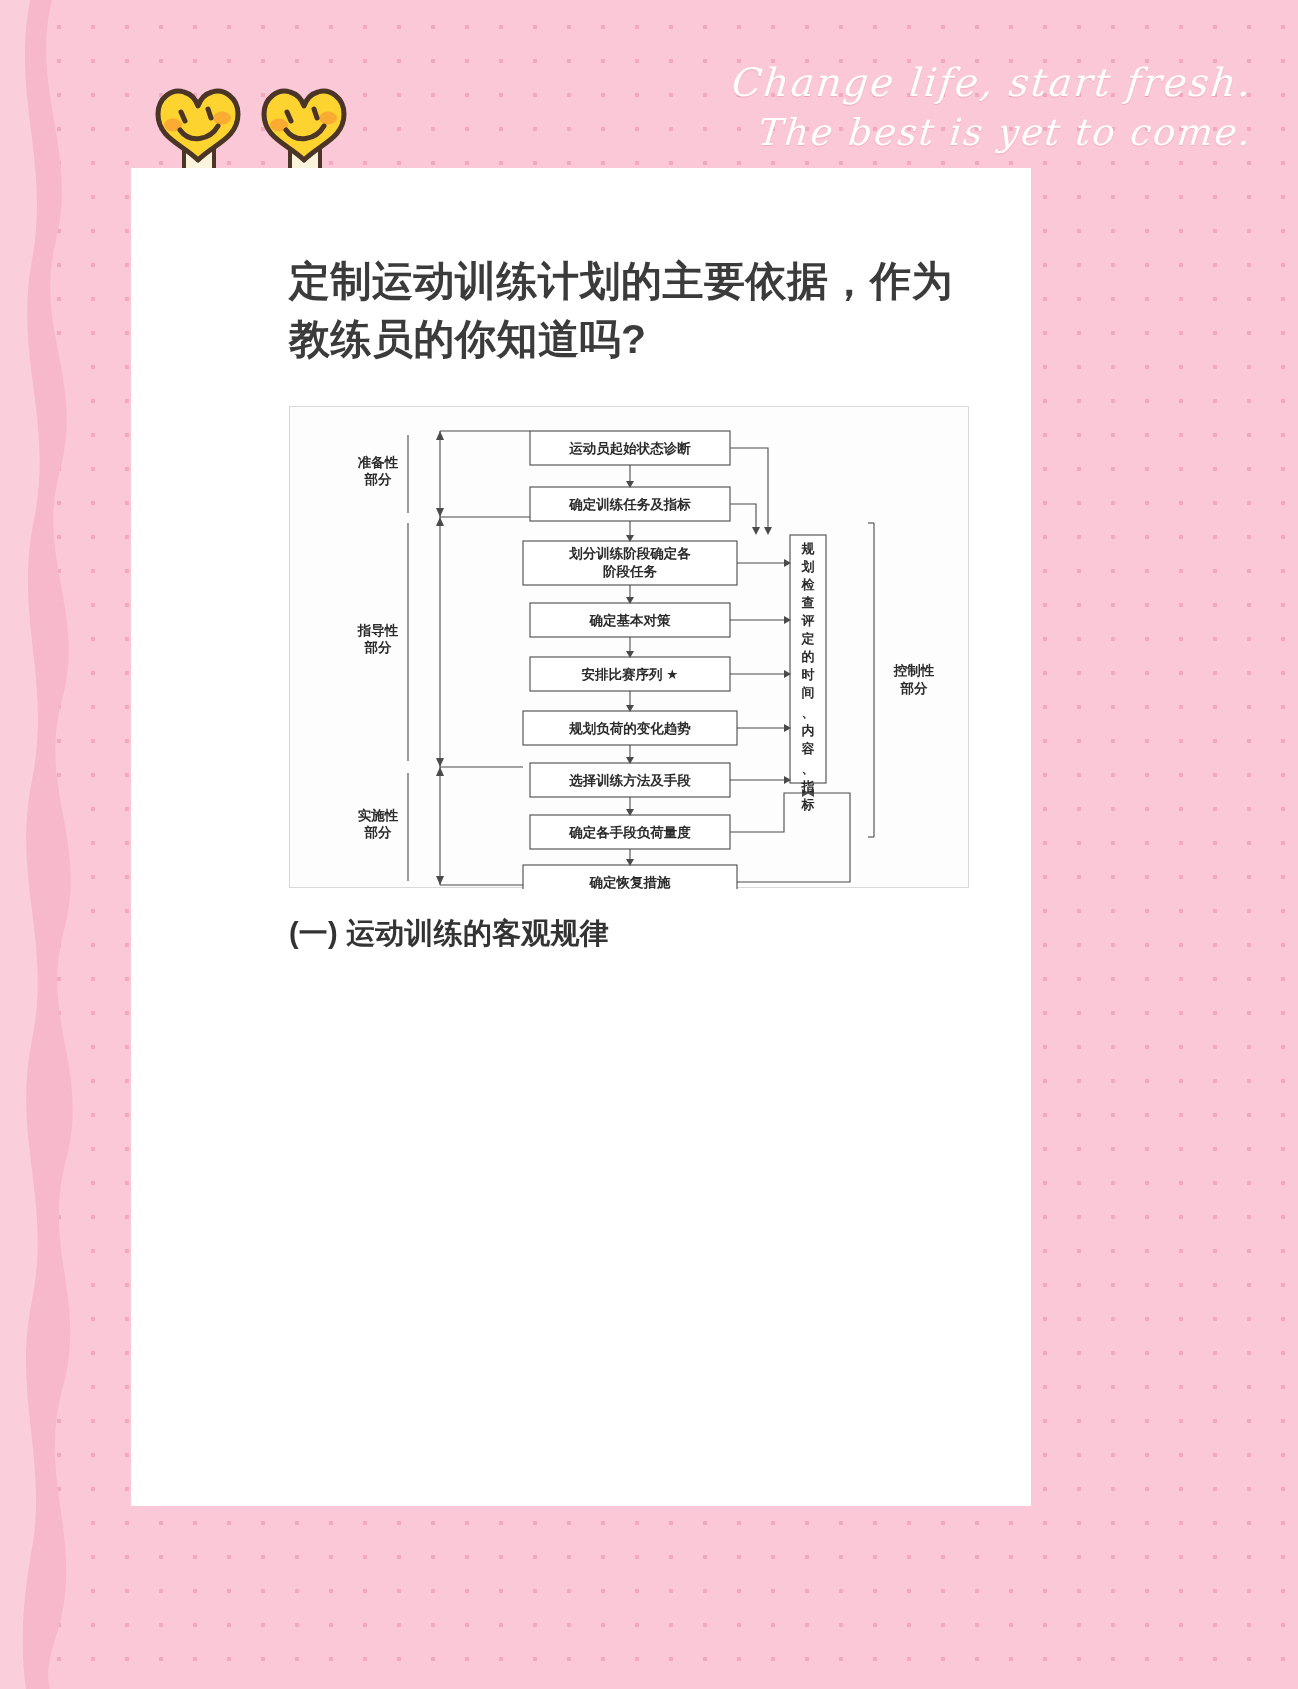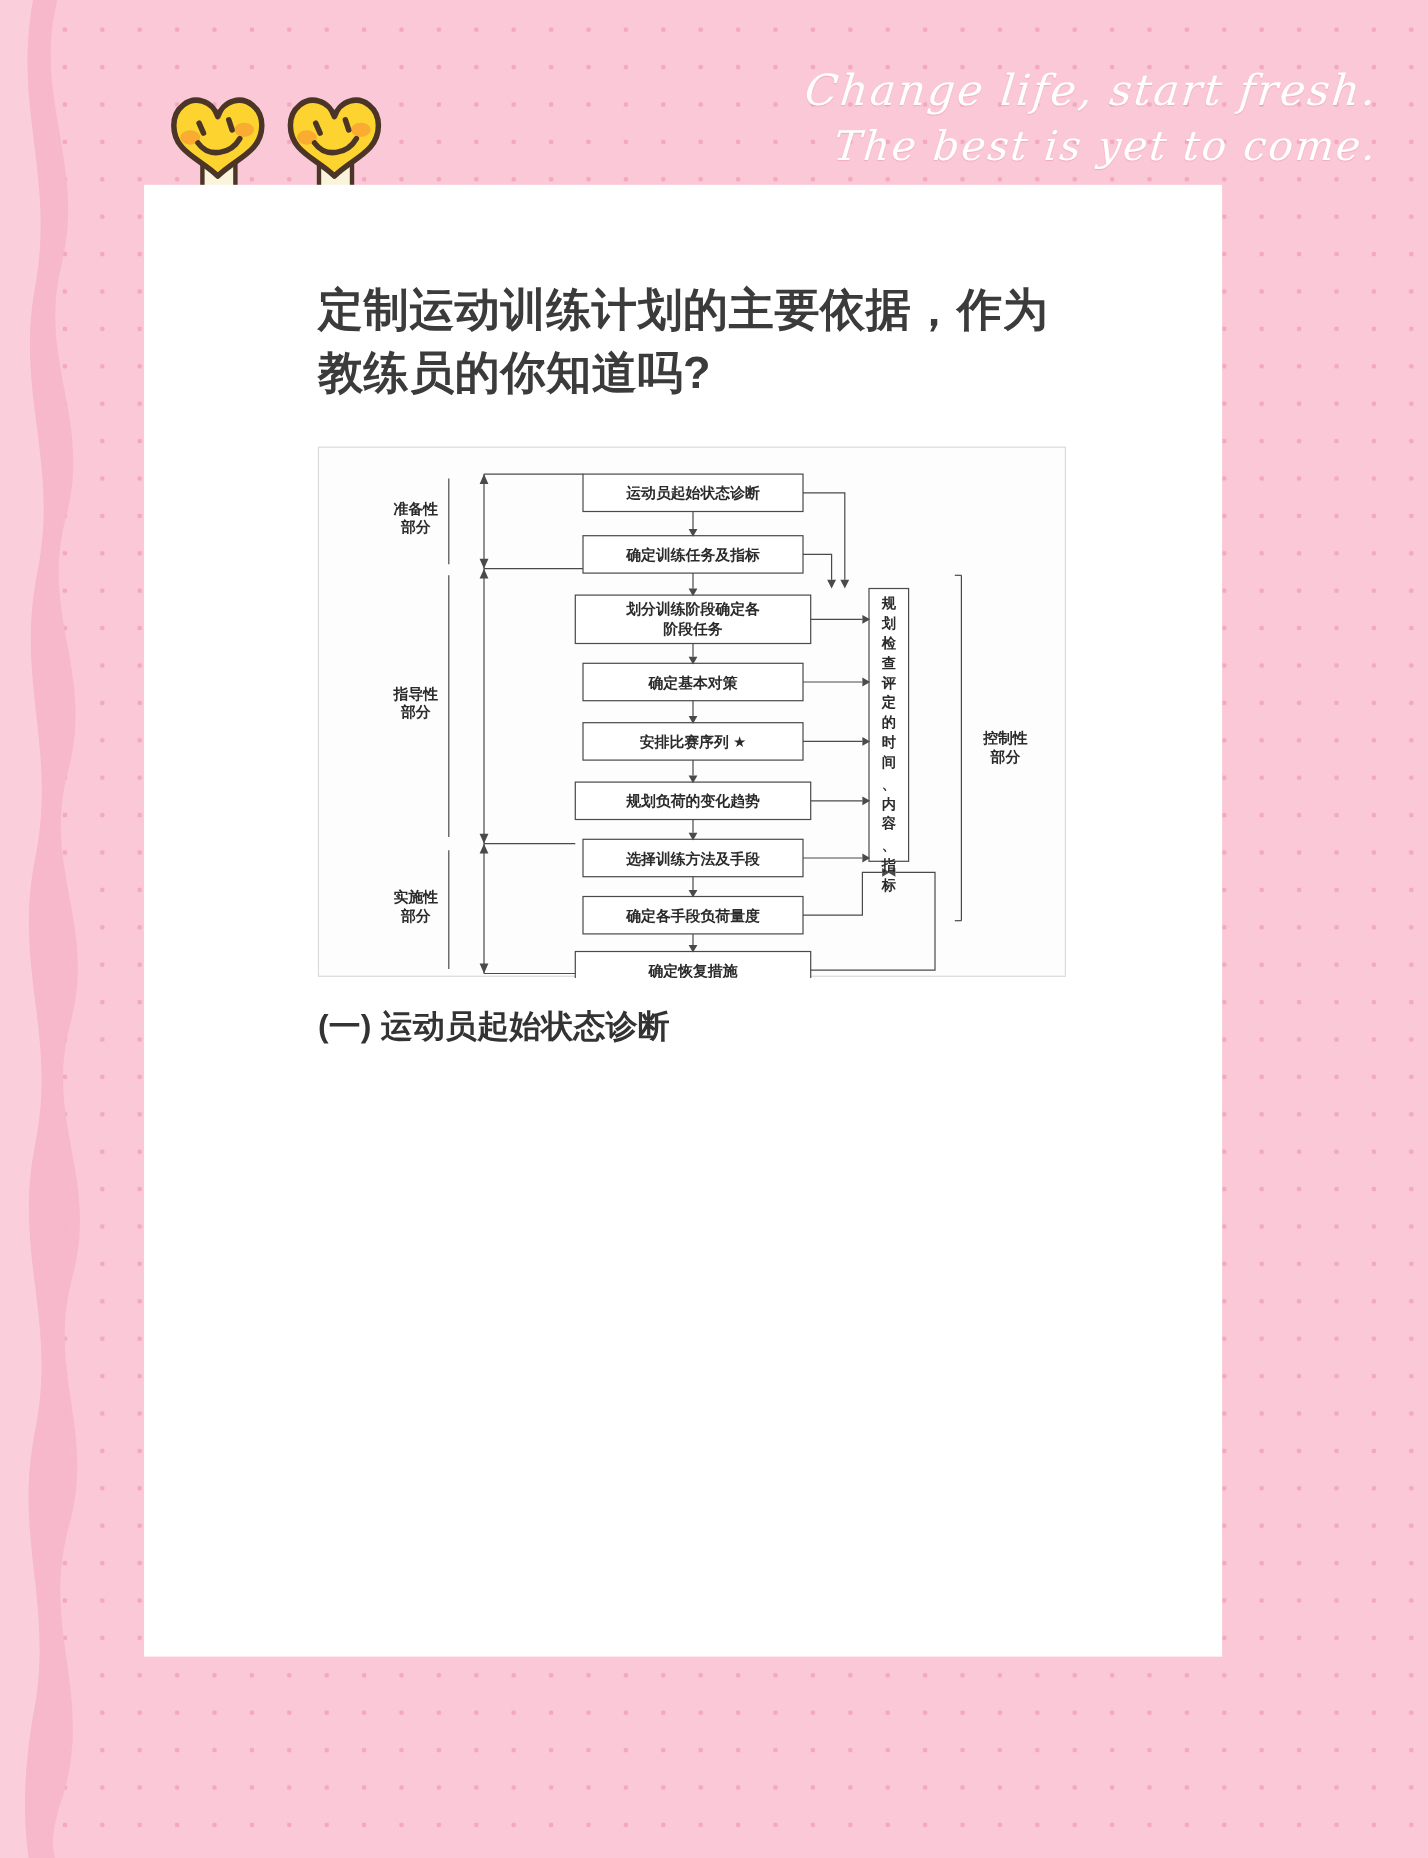--- a/index.html
+++ b/index.html
@@ -51,21 +51,21 @@
     font-size:39px;
     white-space:nowrap;
     transform:skewX(-6deg);
   }
   #script-lines .ln2{font-size:37px;}
 
   
   #card{
     position:absolute;
     left:131px;top:168px;
-    width:980px;height:1338px;
+    width:900px;height:1338px;
     background:#ffffff;
   }
 
   #card-inner{
     position:absolute;
     left:158px;top:84px;
     width:682px;
   }
 
   
@@ -334,17 +334,17 @@
           <path d="M584,116 L584,430"></path>
           <path d="M584,116 L578,116"></path>
           <path d="M584,430 L578,430"></path>
         </g>
         <text class="fig-side-text" x="624" y="268" text-anchor="middle">控制性</text>
         <text class="fig-side-text" x="624" y="286" text-anchor="middle">部分</text>
       </svg>
     </div>
 
 
-    <h2 id="section-heading">(一) 运动员起始状态诊断</h2>
+    <h2 id="section-heading">(一) 运动训练的客观规律</h2>
 
 
   </div>
 </div>
 
 </body></html>

